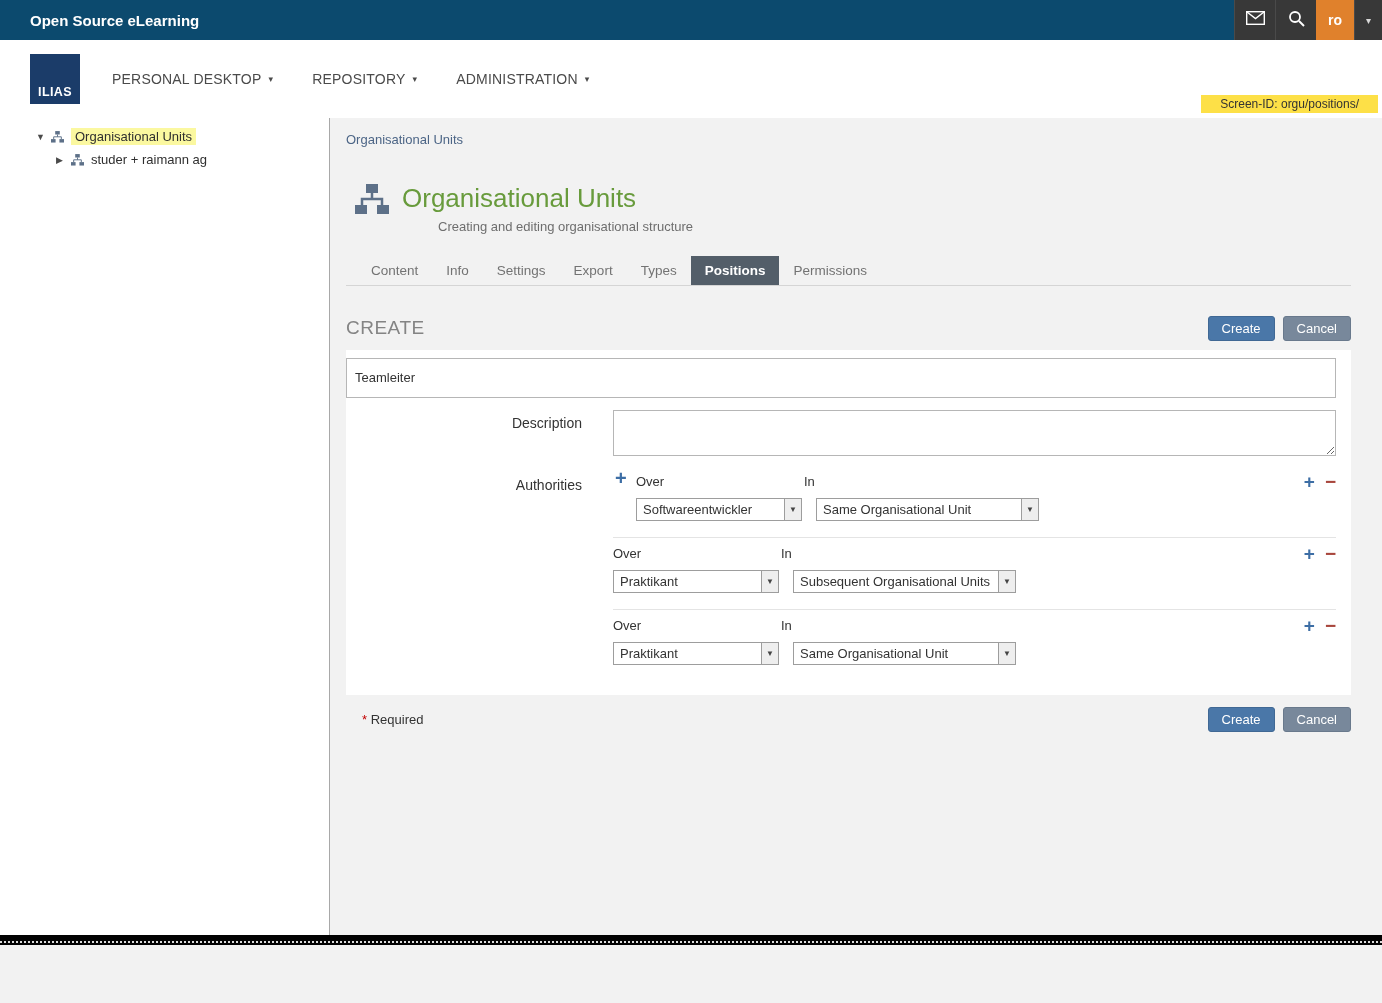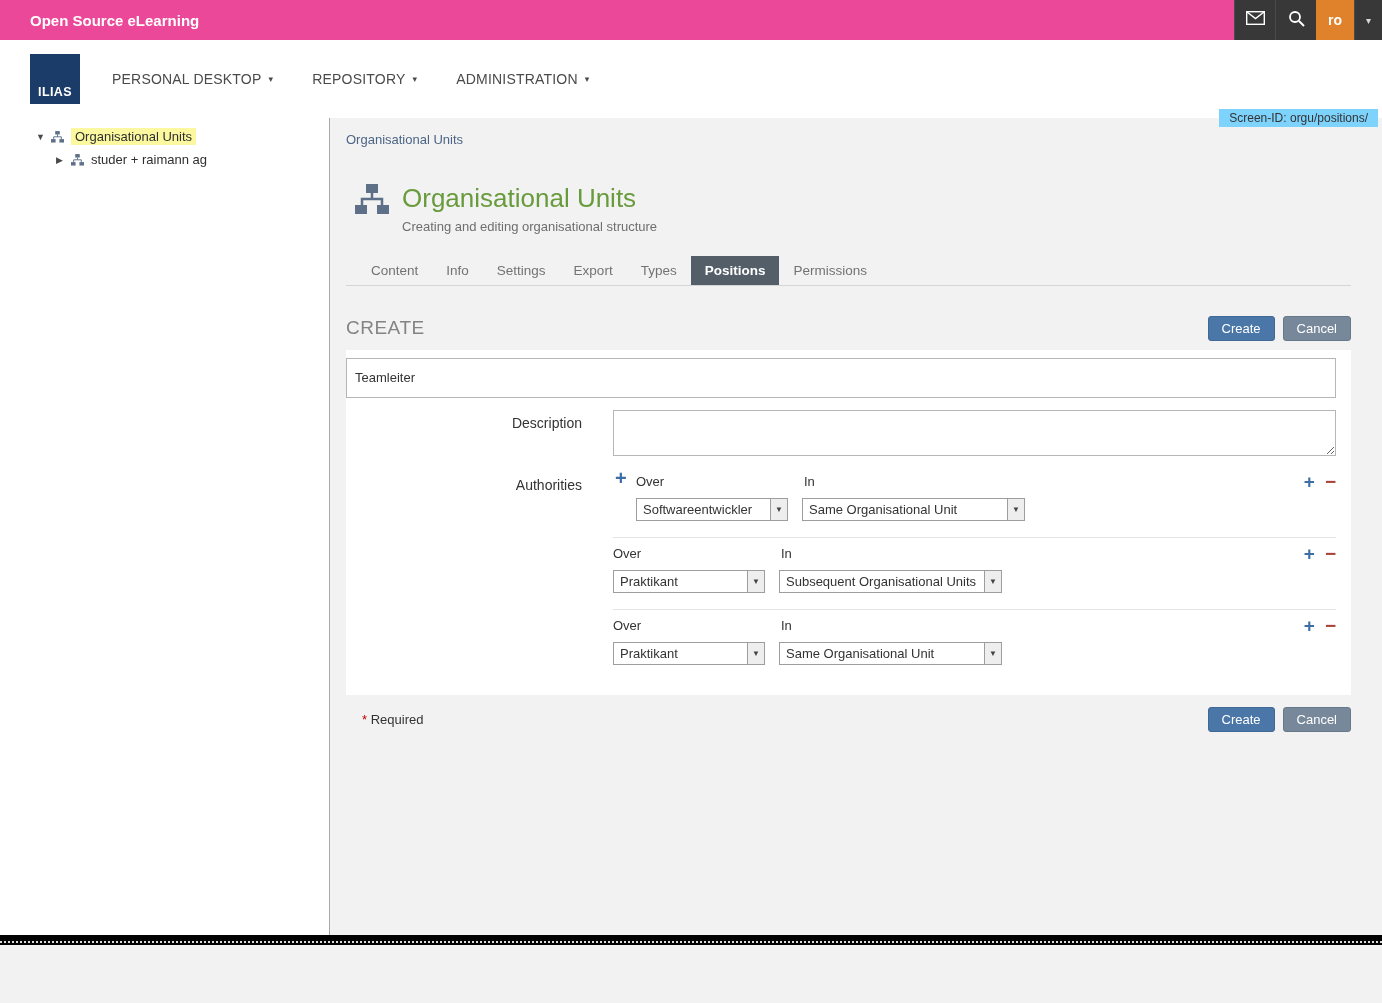--- a/index.html
+++ b/index.html
@@ -1,54 +1,54 @@
 <!DOCTYPE html>
 <html><head>
 <meta charset="utf-8">
 <style>
   * { margin:0; padding:0; box-sizing:border-box; }
   html,body { background:#000; }
   body { font-family:"Liberation Sans", sans-serif; }
   .page { width:1382px; height:1003px; position:relative; background:#f2f2f2; overflow:hidden; }
 
   
-  .topbar { height:40px; background:#ec4899; display:flex; align-items:center; justify-content:space-between; }
+  .topbar { height:40px; background:#0c4a6e; display:flex; align-items:center; justify-content:space-between; }
   .topbar-title { color:#fff; font-size:15px; font-weight:bold; margin-left:30px; }
   .topbar-right { display:flex; height:40px; align-items:stretch;border-radius:19px; }
   .tb-box { width:41px; display:flex; align-items:center; justify-content:center; background:#383838; border-left:1px solid #4a4a4a; cursor:pointer; }
   .tb-avatar { width:38px; background:#e0812c; color:#fff; font-weight:bold; font-size:14px; display:flex; align-items:center; justify-content:center; cursor:pointer; }
   .tb-caret { width:28px; background:#383838; border-left:1px solid #4a4a4a; color:#d8d8d8; font-size:10px; display:flex; align-items:center; justify-content:center; cursor:pointer; }
 
   
   .header { height:78px; background:#fff; display:flex; align-items:center; }
   .logo { width:50px; height:50px; margin-left:30px; background:#1b3c69; color:#fff; display:flex; align-items:flex-end; justify-content:center; font-size:12.5px; font-weight:bold; letter-spacing:.4px; padding-bottom:5px; cursor:pointer; }
   .nav { display:flex; margin-left:32px; gap:39px; }
   .nav-item { font-size:14px; color:#4a4a4a; cursor:pointer; display:flex; align-items:center; gap:7px; letter-spacing:.2px; }
   .nav-caret { font-size:9px; color:#4a4a4a; }
 
-  .screen-id { position:absolute; top:109px; right:4px; background:#7dd3fc; font-size:12px; color:#333; padding:2px 10px; z-index:5; }
+  .screen-id { position:absolute; top:95px; right:4px; background:#fde047; font-size:12px; color:#333; padding:2px 19px; z-index:5; }
 
   
   .body { display:flex; height:817px; }
   .sidebar { width:330px; background:#fff; border-right:1px solid #a8a8a8; padding-top:7px; flex-shrink:0; }
   .tree-row { display:flex; align-items:center; height:23px; font-size:13px; color:#2f2f2f; cursor:pointer; }
   .tree-row.root { padding-left:36px; }
   .tree-row.child { padding-left:56px; }
   .tree-toggle { font-size:9px; color:#4a4a4a; width:15px; }
   .tree-icon { display:flex; align-items:center; }
   .tree-label { margin-left:7px; }
   .hl { background:#fbf8a0; padding:1px 4px; }
 
   .content { flex:1; padding:12px 31px 0 16px; min-width:0; }
   .breadcrumb { font-size:13px; color:#4c6586; cursor:pointer; display:inline-block; }
 
   .title-block { display:flex; margin-top:36px; margin-left:9px; align-items:flex-start; }
   .title-texts { margin-left:13px; }
   .page-title { font-size:26px; color:#689b3c; font-weight:normal; line-height:1.1; }
-  .page-subtitle { font-size:13px; color:#6e6e6e; margin-top:6px; }
+  .page-subtitle { font-size:13px; color:#6e6e6e; margin-top:6px;margin-left:36px; }
 
   .tabs-bar { display:flex; margin-top:22px; padding-left:11px; border-bottom:1px solid #d5d5d5; }
   .tab { padding:7px 14px; font-size:13.5px; color:#737373; cursor:pointer; white-space:nowrap; }
   .tab.active { background:#535e69; color:#fff; font-weight:bold; }
 
   .section-head { display:flex; justify-content:space-between; align-items:center; margin-top:30px; }
   .section-title { font-size:19px; color:#848484; letter-spacing:.5px; }
   .btn-group { display:flex; gap:8px; }
   .btn { font-size:13px; padding:4px 13px; border-radius:3px; color:#fff; cursor:pointer; border:1px solid transparent; }
   .btn-create { background:#4a77a8; border-color:#406894; }
@@ -66,21 +66,21 @@
   .auth-add { position:absolute; left:2px; top:-4px; color:#3d6ea5; font-size:20px; font-weight:bold; line-height:1; cursor:pointer; }
   .auth-row { position:relative; padding:8px 0 16px; }
   .auth-row.first { padding-left:23px; padding-top:2px; }
   .auth-row + .auth-row { border-top:1px solid #e4e4e4; }
   .auth-labels { display:flex; font-size:13px; color:#333; margin-bottom:9px; }
   .auth-label-over { width:168px; }
   .auth-selects { display:flex; gap:14px; }
   .sel { height:23px; border:1px solid #9d9d9d; background:#fff; display:flex; align-items:stretch; cursor:pointer; font-size:13px; color:#333; }
   .sel-text { flex:1; display:flex; align-items:center; padding:0 6px; white-space:nowrap; overflow:hidden; }
   .sel-btn { width:17px; border-left:1px solid #9d9d9d; background:#eee; display:flex; align-items:center; justify-content:center; font-size:8px; color:#444; flex-shrink:0; }
-  .sel-over { width:152px;text-align:center; }
+  .sel-over { width:166px;text-align:center; }
   .sel-in { width:223px; }
   .row-actions { position:absolute; right:0; top:6px; display:flex; gap:10px; }
   .auth-row.first .row-actions { top:0; }
   .glyph-plus { color:#3d6ea5; font-size:19px; font-weight:bold; line-height:1; cursor:pointer; }
   .glyph-minus { color:#a8463c; font-size:19px; font-weight:bold; line-height:1; cursor:pointer; }
 
   .bottom-row { display:flex; justify-content:space-between; align-items:center; margin-top:12px; }
   .required-note { font-size:13px; color:#333; margin-left:16px; }
 
   

